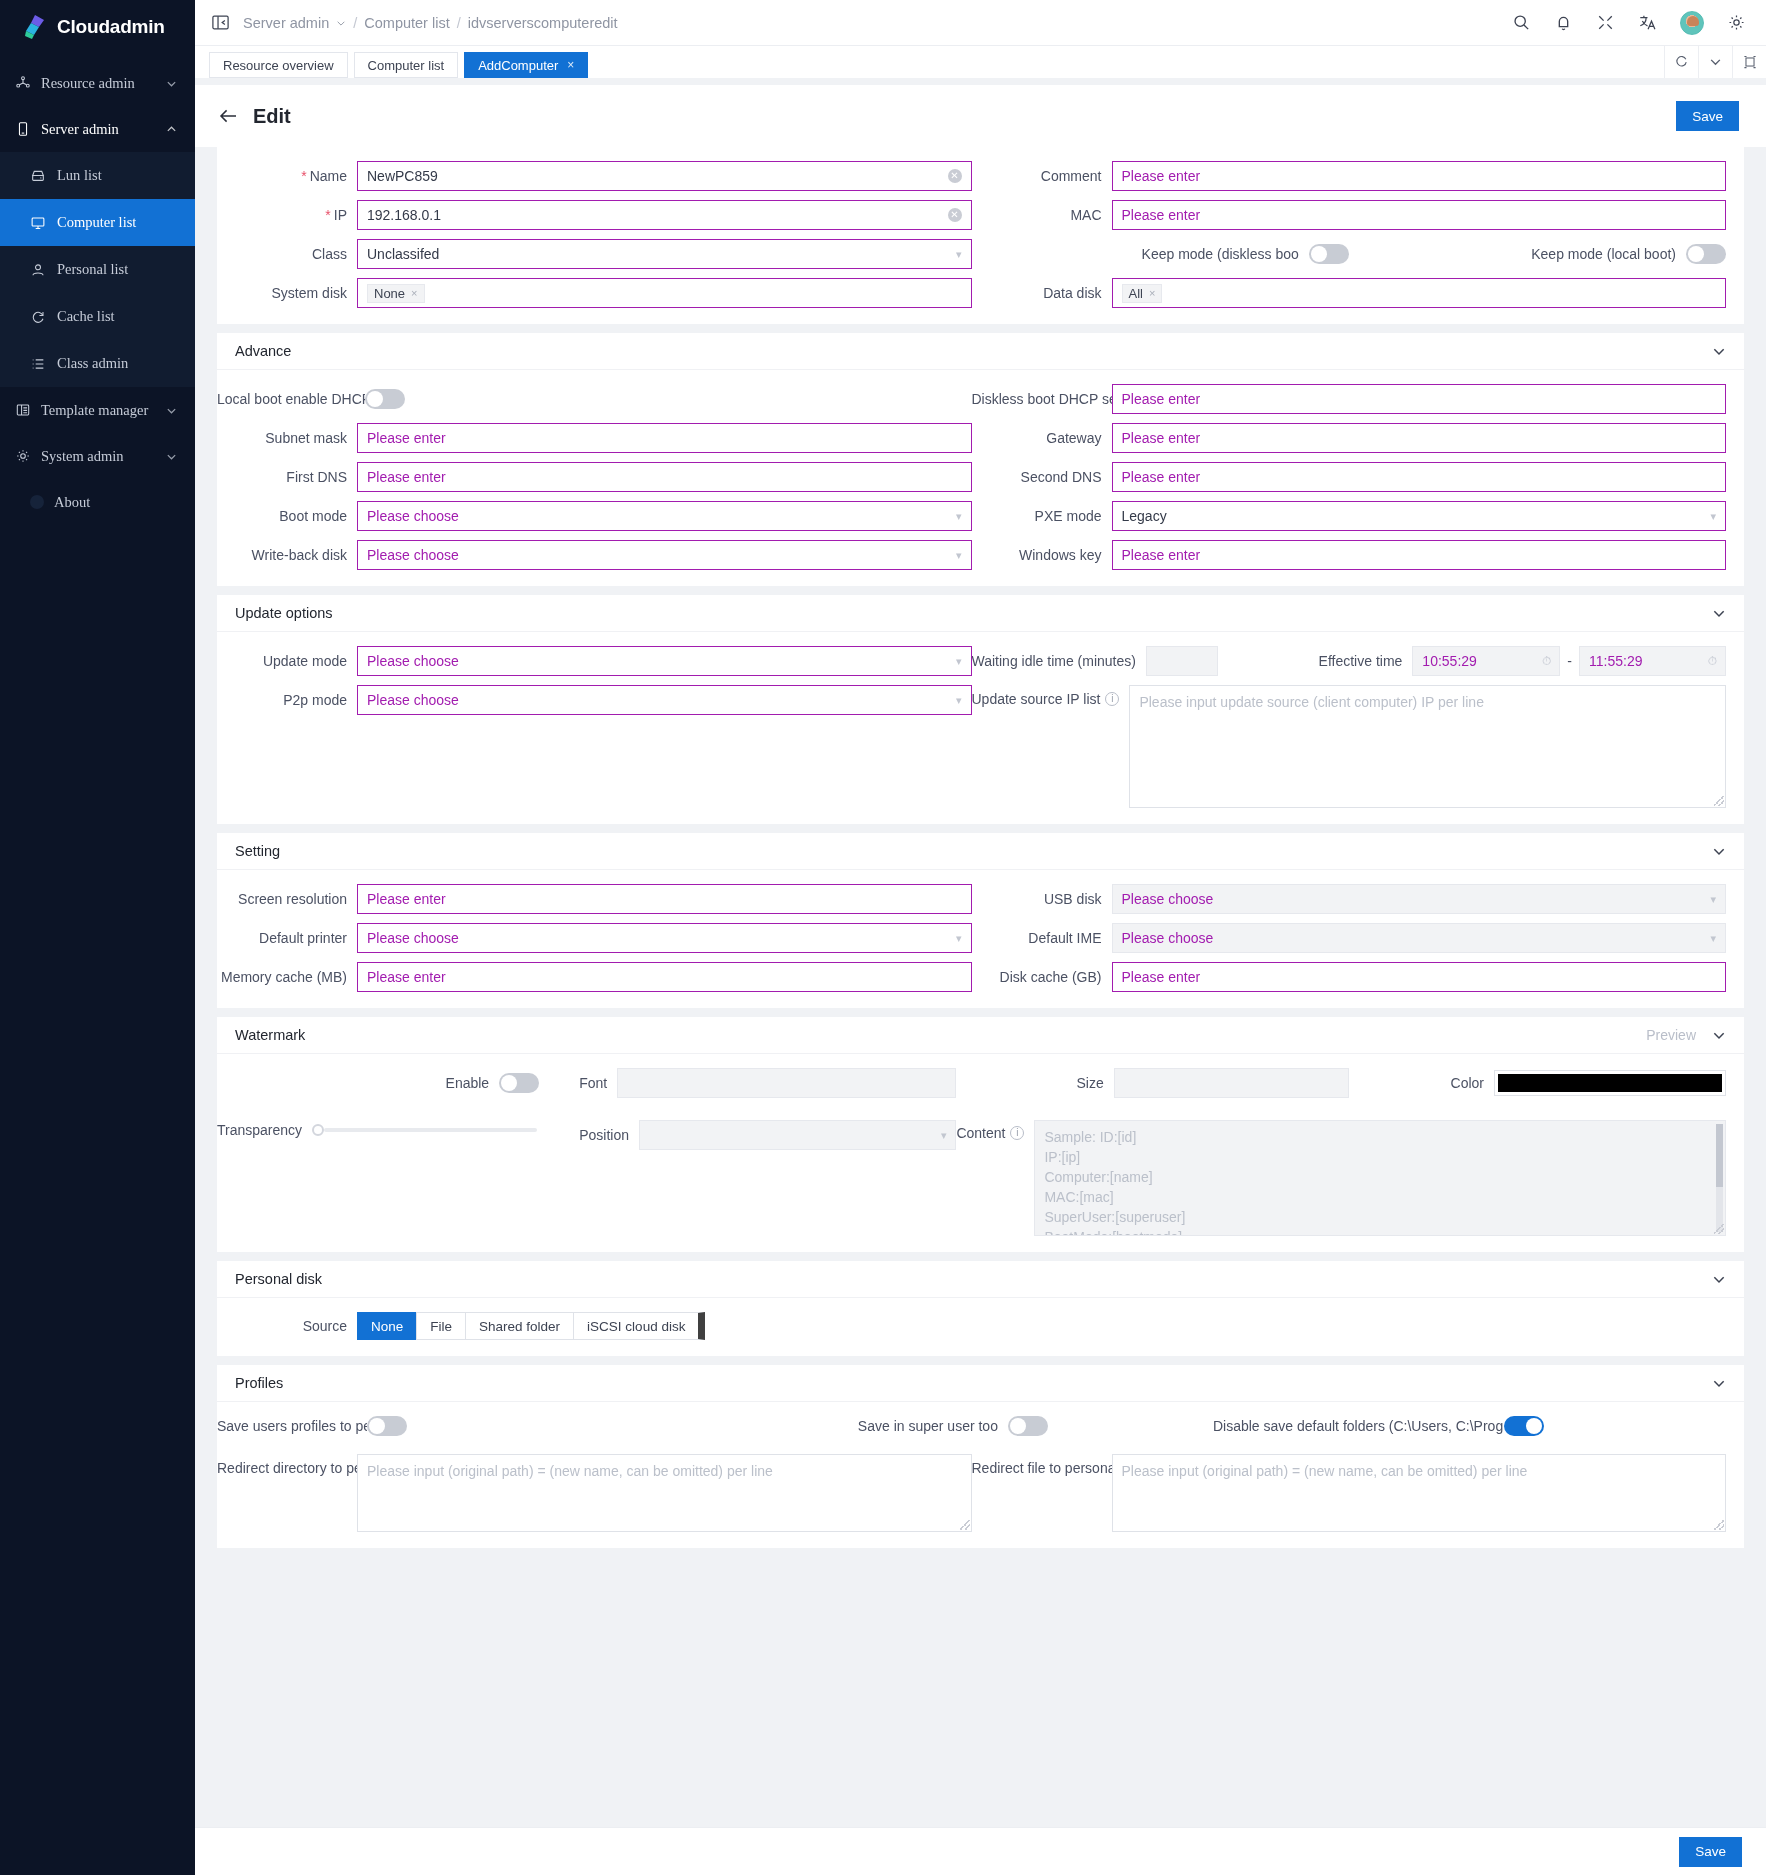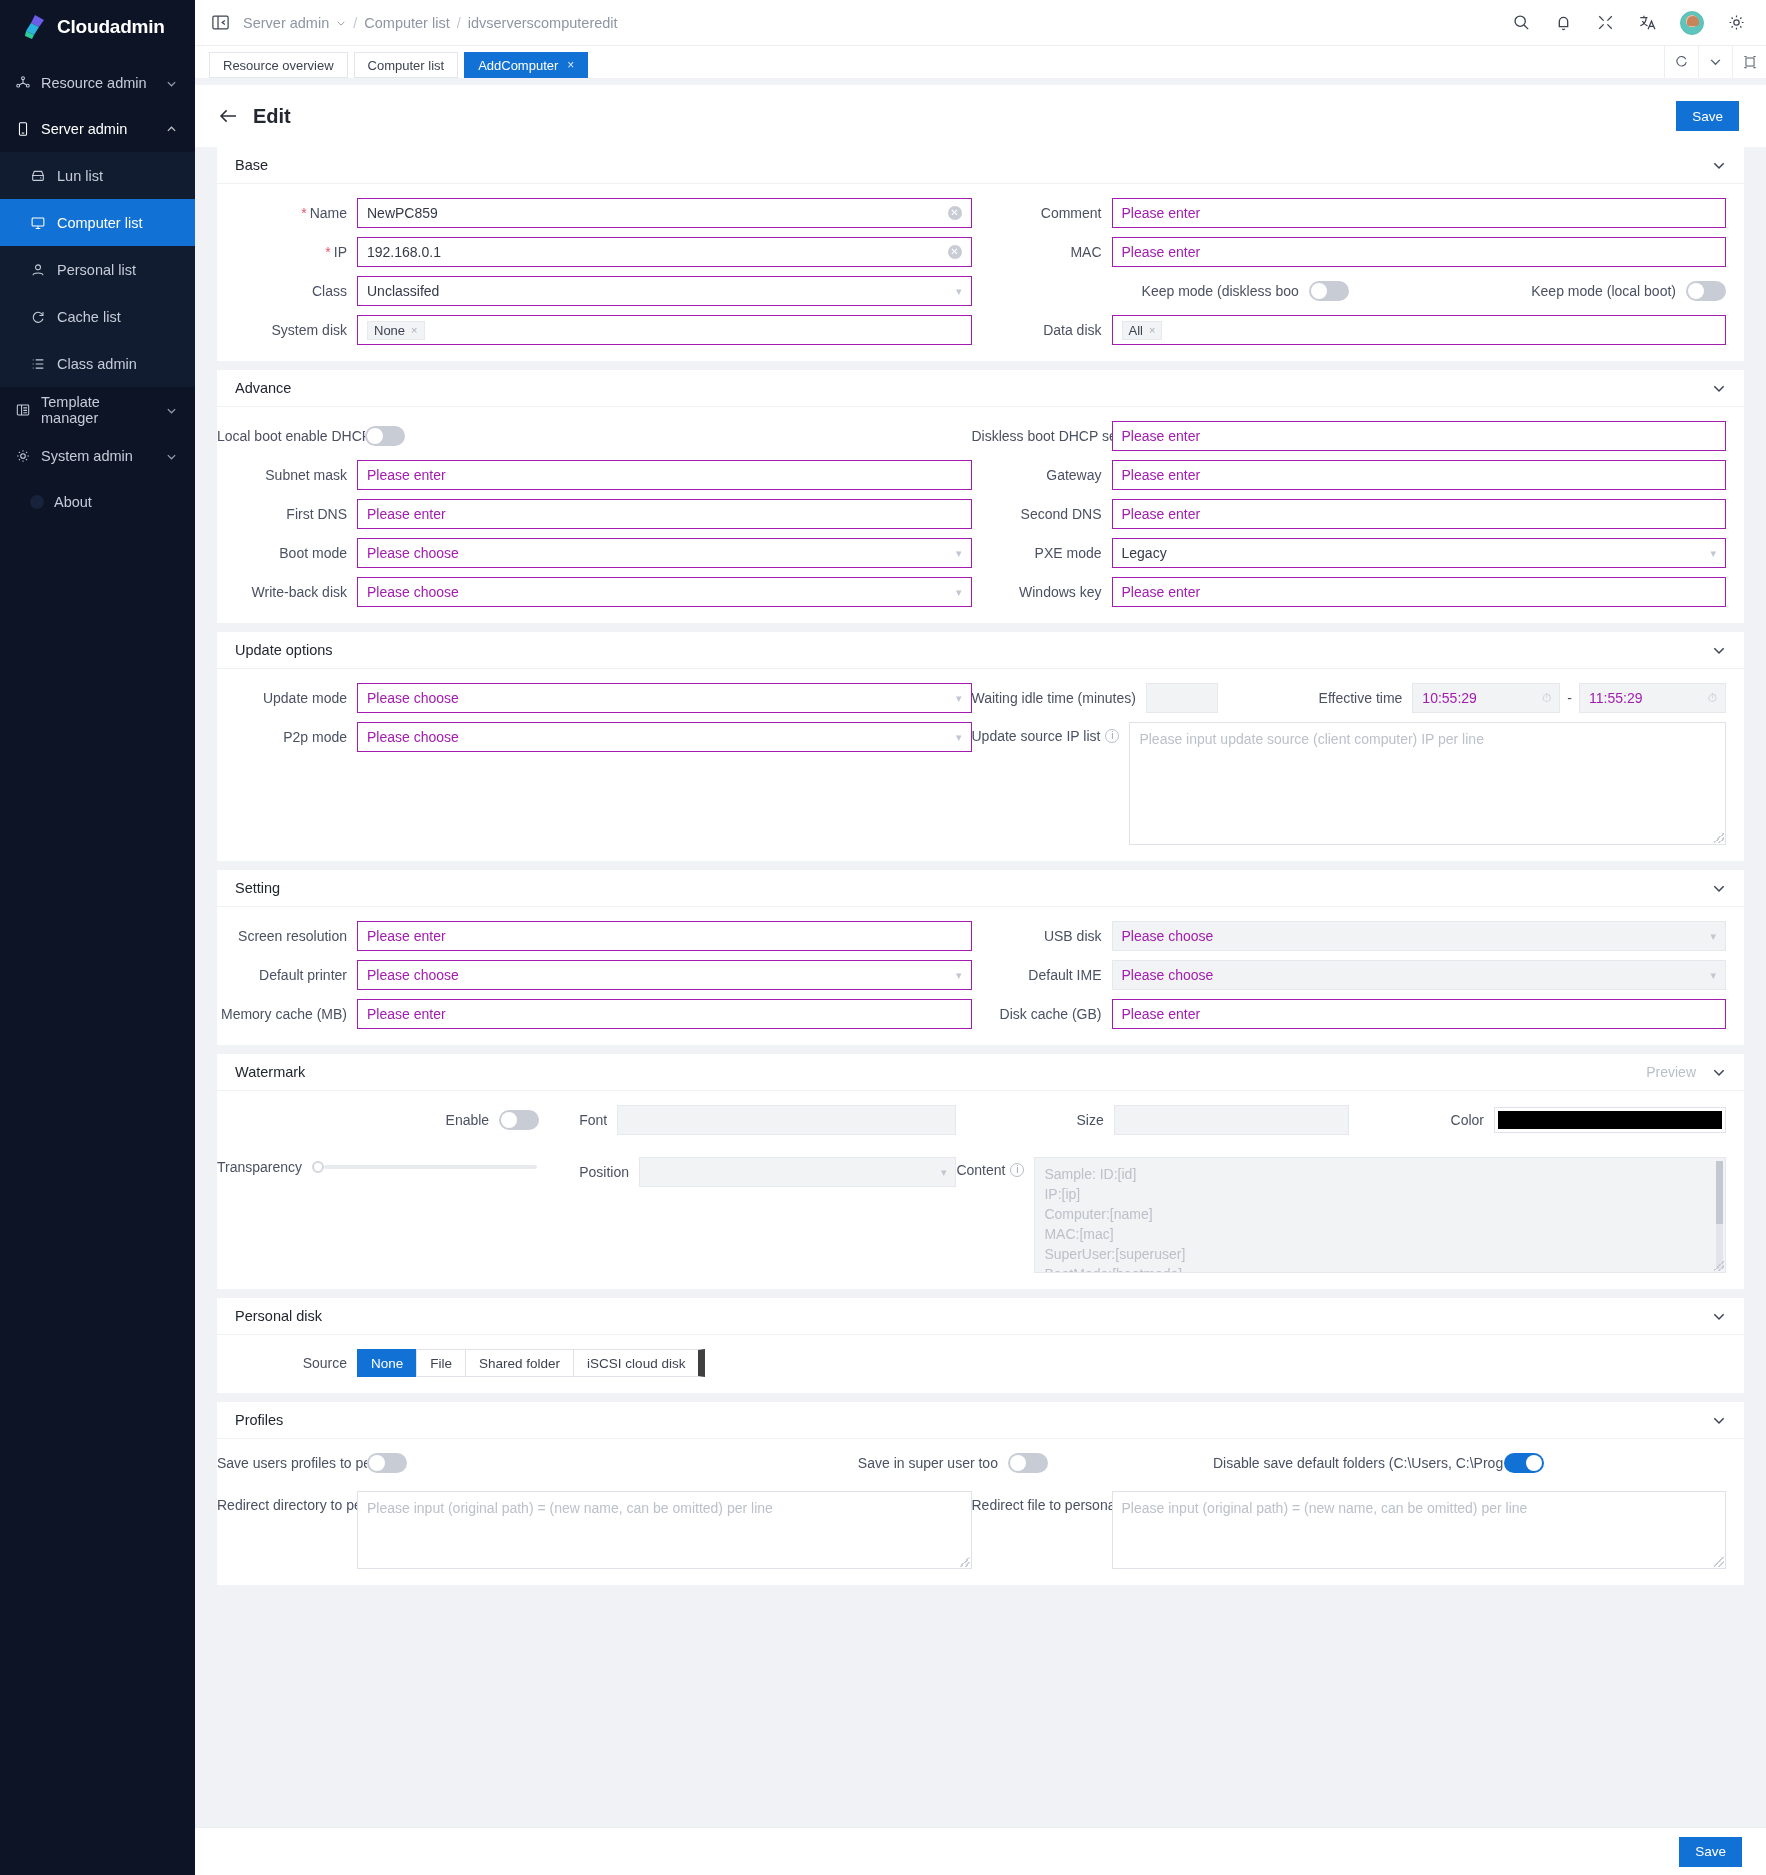--- a/index.html
+++ b/index.html
@@ -17,21 +17,21 @@
   
   .sidebar {
     width:195px; flex:0 0 195px;
     background:#0c1426;
     color:#c8cdd8;
     display:flex; flex-direction:column;
   }
   .brand { height:54px; display:flex; align-items:center; gap:9px; padding-left:22px; }
   .brand-logo { width:26px; height:26px; position:relative; }
   .brand-name { color:#fff; font-size:19px; font-weight:bold; letter-spacing:-0.2px;}
-  .nav { margin-top:6px; }
+  .nav { margin-top:6px;font-family:Liberation Serif, serif; }
   .nav-item {
     display:flex; align-items:center;
     height:46px; padding-left:14px; gap:10px;
     font-size:14.5px; color:#c6ccd8; cursor:pointer;
     position:relative;
   }
   .nav-item .ico { width:17px; height:17px; display:inline-flex; align-items:center; justify-content:center; flex:0 0 17px;}
   .nav-item .caret { margin-left:auto; margin-right:18px; opacity:.75; }
   .nav-group-children { background:#111c30; }
   .nav-sub {
@@ -430,28 +430,20 @@
           <path d="M19 11 H4 M9.6 5.4 L4 11 L9.6 16.6"></path>
           </svg>
       </span>
       <span class="page-title">Edit</span>
       <button class="btn-save">Save</button>
     </div>
 
     <div class="scroll">
 
       <section class="card">
-        <div class="card-head">
-          <span>Base</span>
-          <span class="chev">
-            <svg width="14" height="14" viewBox="0 0 12 12">
-                <path d="M2 4.5 L6 8.5 L10 4.5" fill="none" stroke="#3d4352" stroke-width="1.3"></path>
-              </svg>
-          </span>
-        </div>
         <div class="card-body">
 
           <div class="row">
             <div class="col">
               <span class="lbl lbl-w"><span class="req">*</span><span>Name</span></span>
               <div class="inp">
                 <span>NewPC859</span>
                 <span class="clear-ico">✕</span>
               </div>
             </div>

